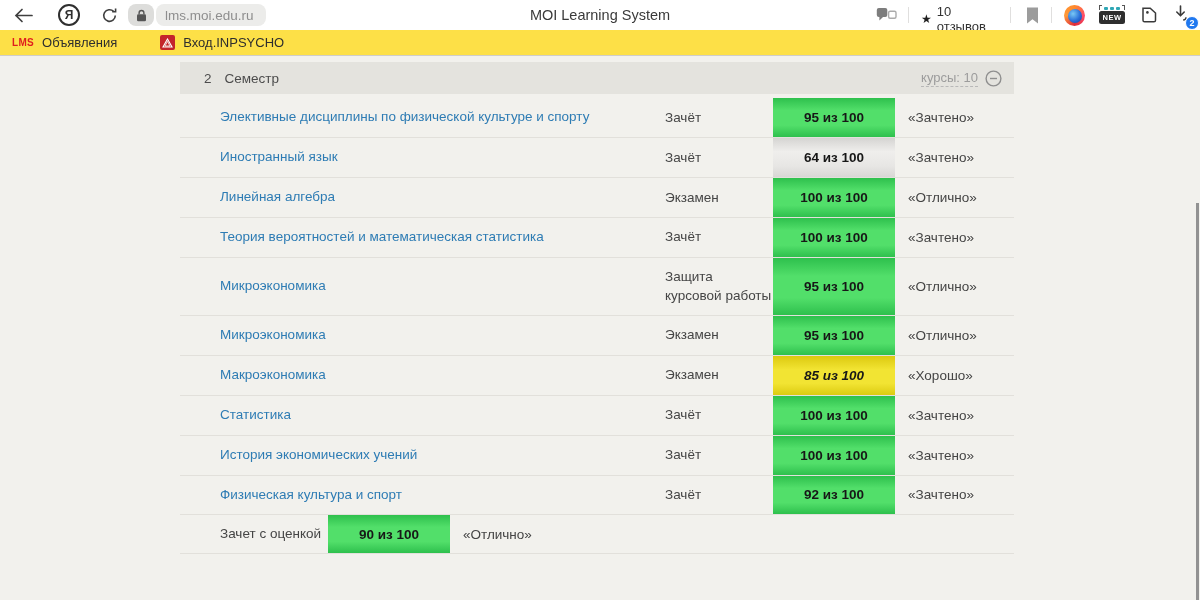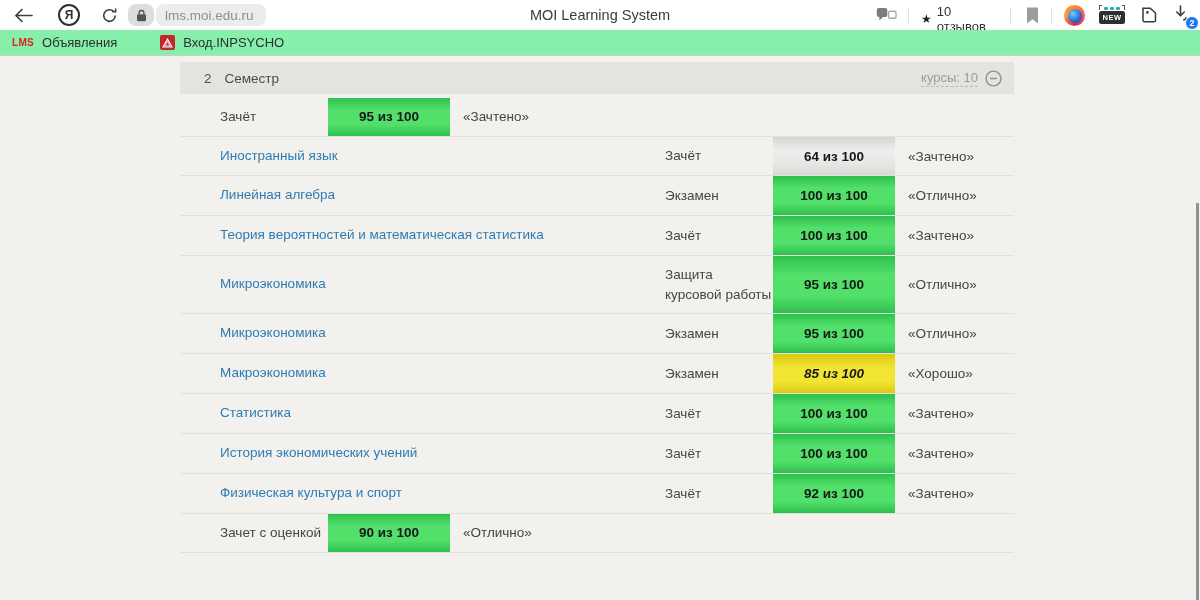--- a/index.html
+++ b/index.html
@@ -1,21 +1,21 @@
 <!DOCTYPE html>
 <html><head>
 <meta charset="utf-8">
 <style>
   * { box-sizing: border-box; margin: 0; padding: 0; }
   html,body { width:1200px; height:600px; overflow:hidden; }
   body { font-family:"Liberation Sans", sans-serif; background:#f2f1ed; position:relative; }
 
   
   .toolbar { position:absolute; top:0; left:0; width:1200px; height:30px; background:#fff; z-index:5; }
-  .bookmarks-bar { position:absolute; top:30px; left:0; width:1200px; height:26px; background:#86efac;
+  .bookmarks-bar { position:absolute; top:30px; left:0; width:1200px; height:26px; background:#fde047;
                    border-bottom:1px solid #cfcdc9; z-index:5; display:flex; align-items:center; }
   .tb-item { position:absolute; display:flex; align-items:center; justify-content:center; }
   .nav-back { left:12px; top:7px; width:22px; height:16px; }
   .ya-circle { left:58px; top:4px; width:22px; height:22px; border:2px solid #2f2f2f; border-radius:50%;
                font-size:12px; font-weight:bold; color:#2f2f2f; }
   .nav-refresh { left:100px; top:6px; width:18px; height:18px; }
   .addr { left:128px; top:4px; height:22px; display:flex; align-items:center; gap:2px; }
   .lock-chip { height:22px; width:26px; background:#dddddb; border-radius:8px; display:flex; align-items:center; justify-content:center; }
   .url-chip { height:22px; background:#ececea; border-radius:8px; padding:0 12px 0 9px; display:flex; align-items:center;
               font-size:13.5px; color:#8e8e8e; }
@@ -186,20 +186,21 @@
               <circle cx="8.5" cy="8.5" r="7.4" fill="none" stroke="#8f8f8f" stroke-width="1.4"></circle>
               <path d="M5 8.5h7" stroke="#8f8f8f" stroke-width="1.4"></path>
             </svg>
         </span>
       </span>
     </div>
 
     <div id="rows-container">
   <div class="grade-row">
     <span class="cell-dot"><span class="dot"></span></span>
+    <span class="cell-name">Элективные дисциплины по физической культуре и спорту</span>
     <span class="cell-type">Зачёт</span>
     <span class="cell-score score-green">95 из 100</span>
     <span class="cell-grade">«Зачтено»</span>
   </div>
 
   <div class="grade-row">
     <span class="cell-dot"><span class="dot"></span></span>
     <span class="cell-name">Иностранный язык</span>
     <span class="cell-type">Зачёт</span>
     <span class="cell-score score-gray">64 из 100</span>

